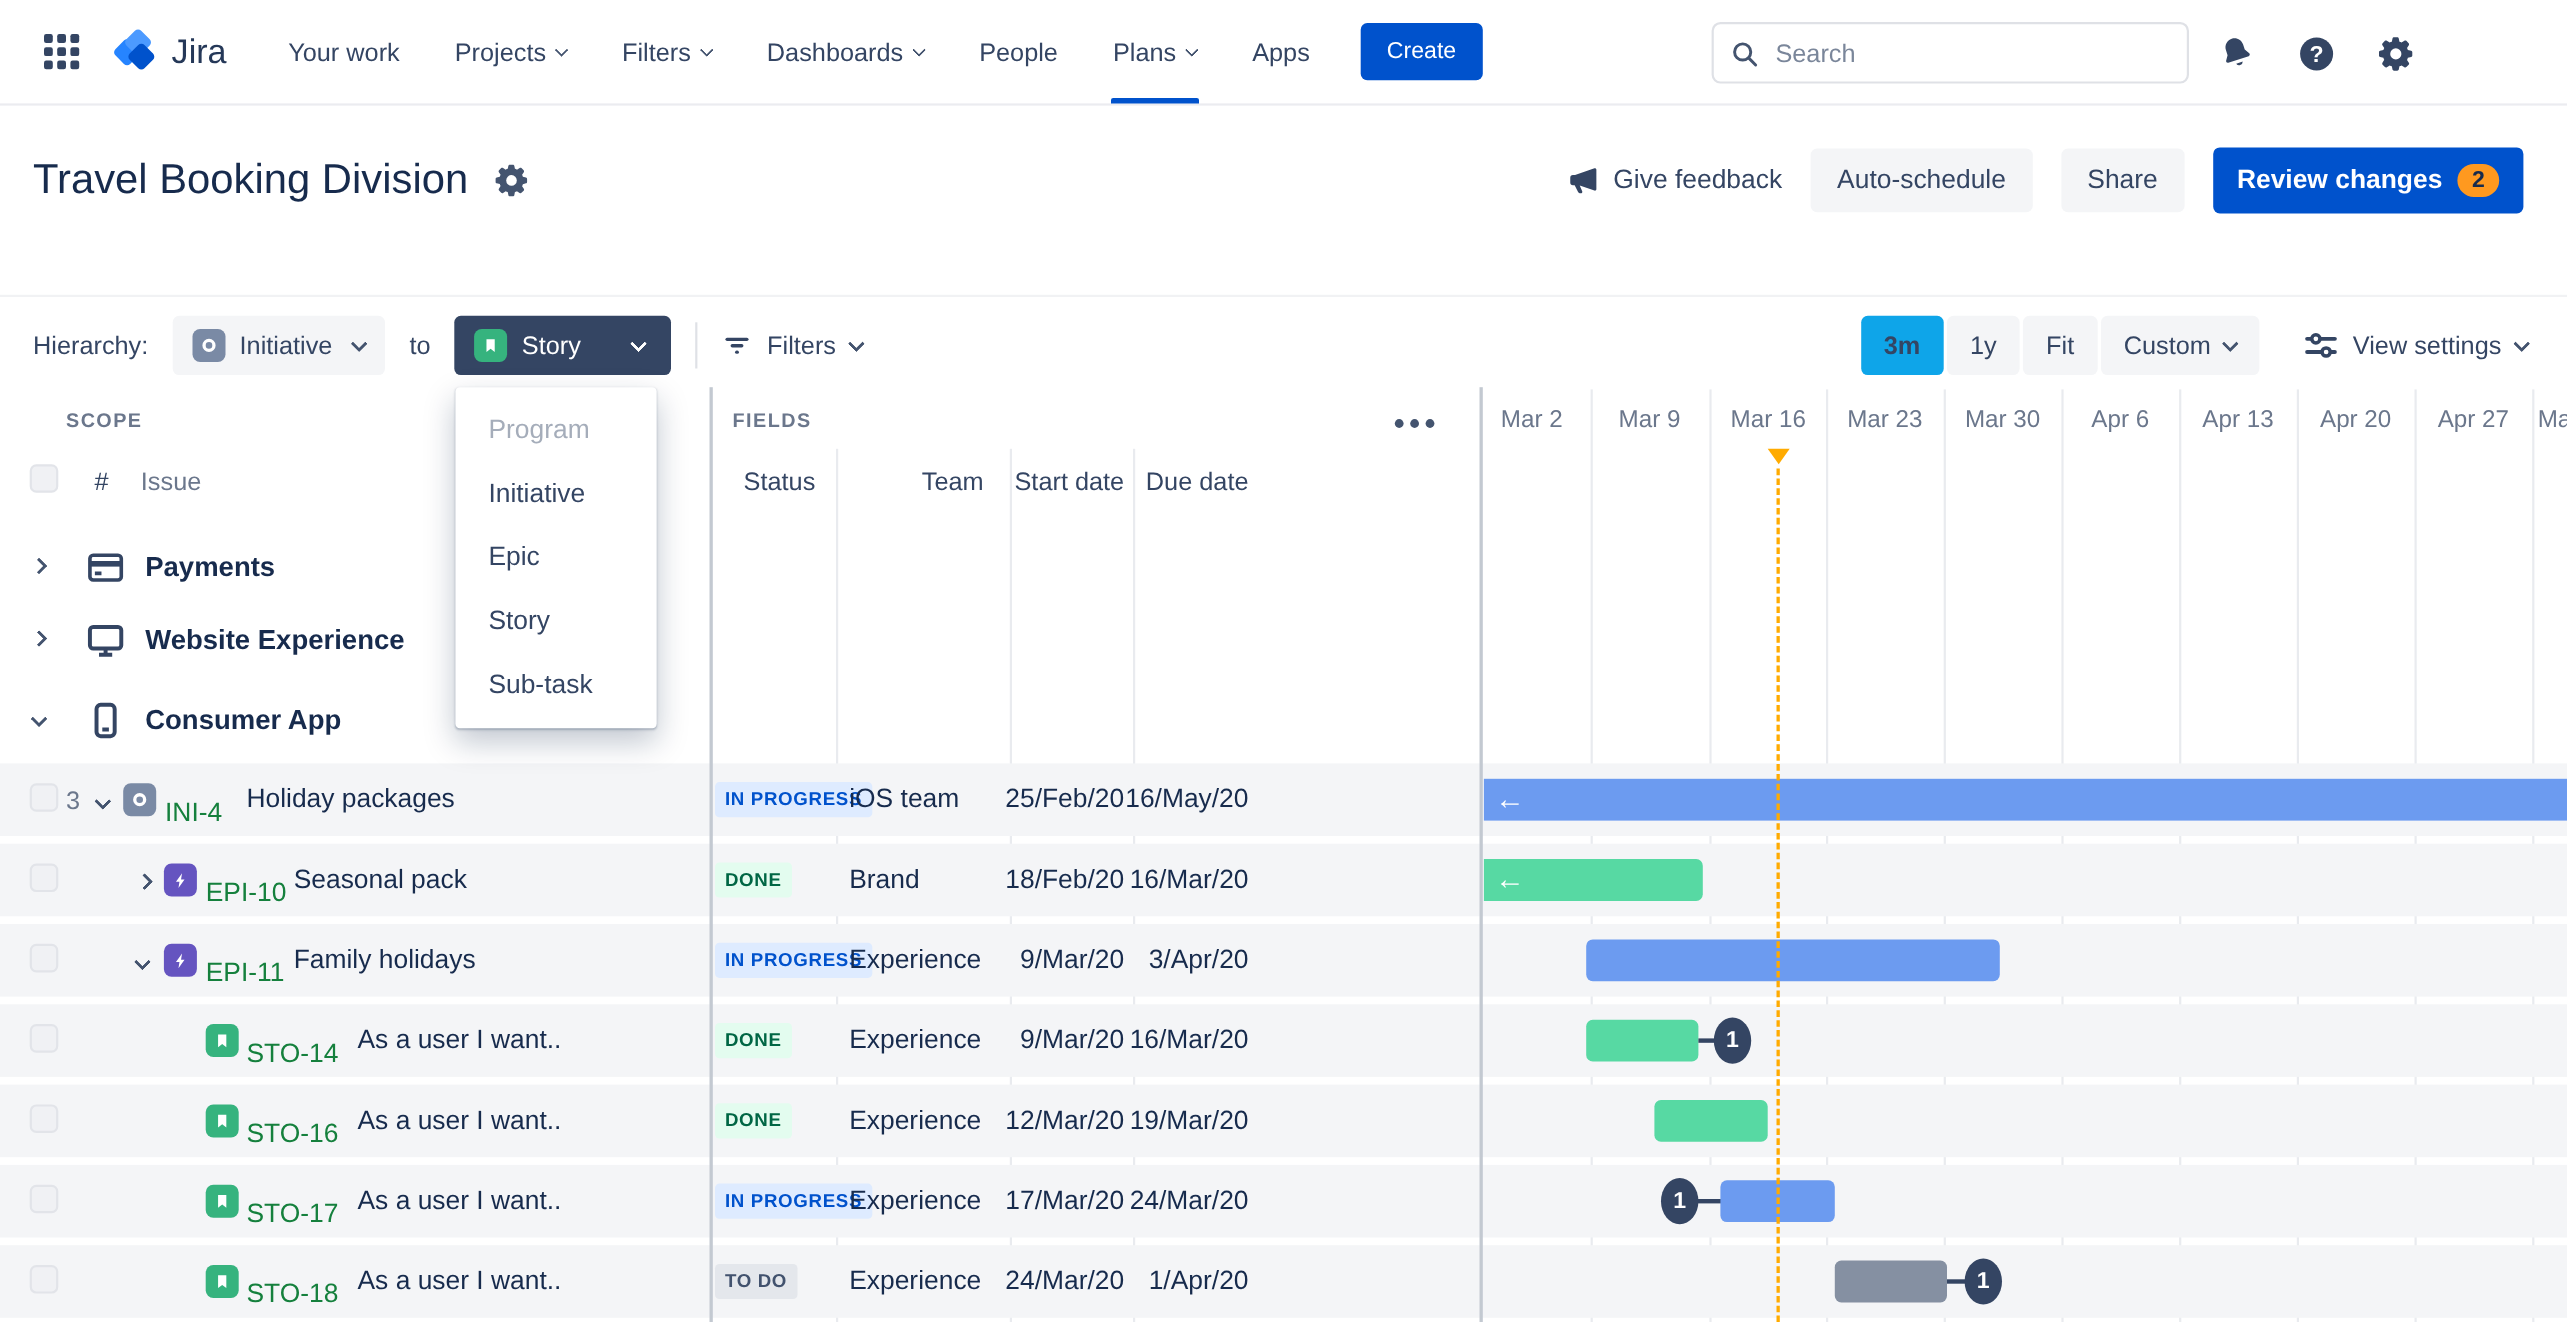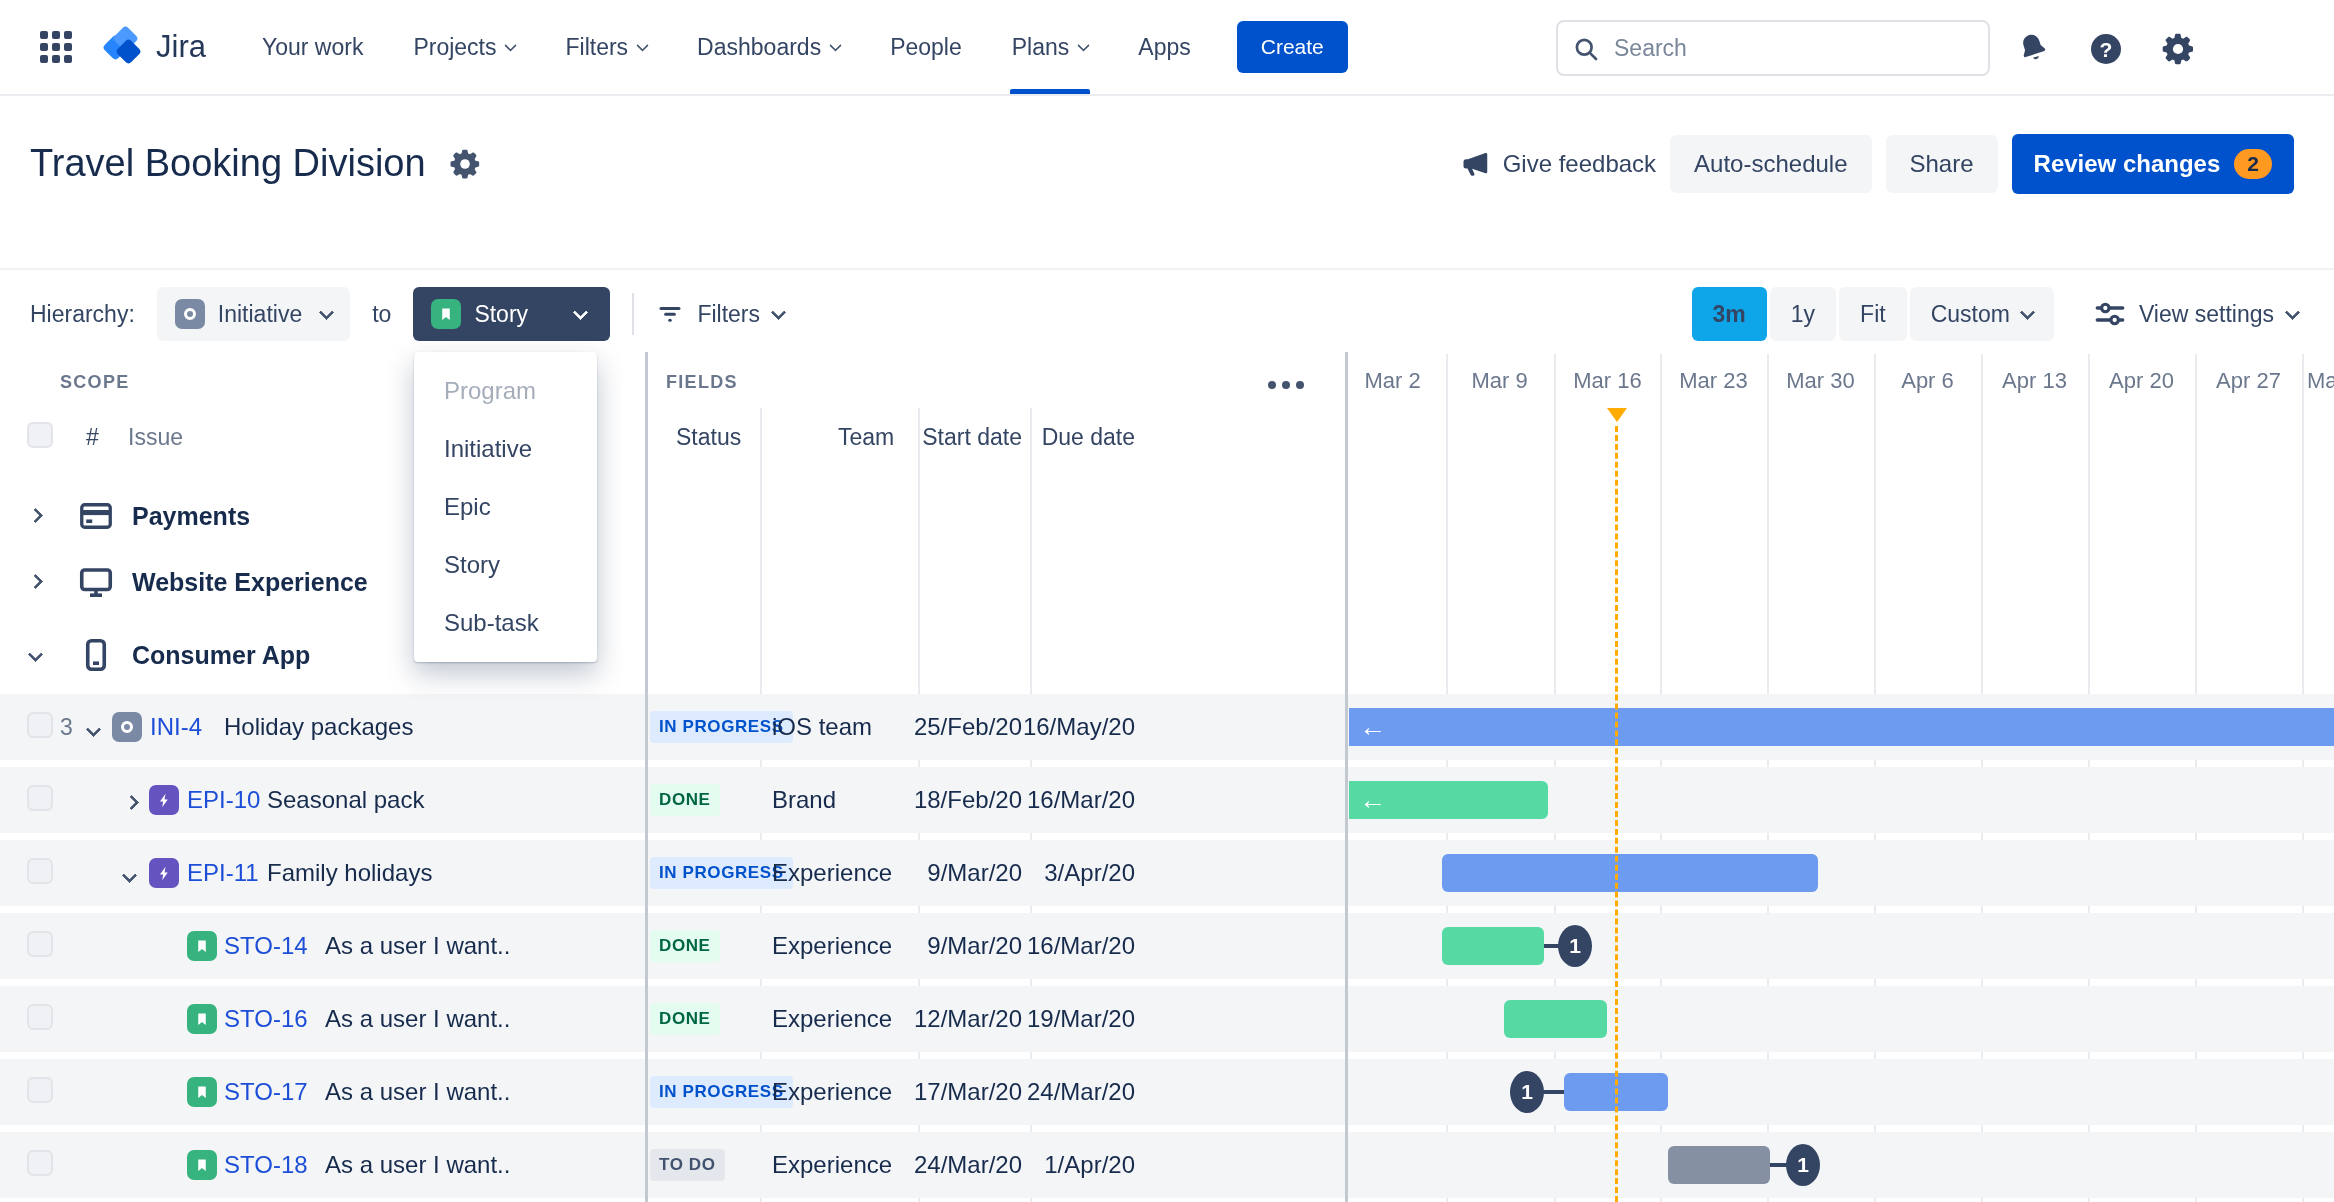--- a/index.html
+++ b/index.html
@@ -41,21 +41,21 @@
   .search-wrap svg { position:absolute; left:16px; top:15px; }
   .nav-iconbtn { position:absolute; top:31px; cursor:pointer; }
   .avatar { position:absolute; left:2232px; top:24px; width:50px; height:50px; border-radius:50%;
             background:radial-gradient(circle at 50% 38%, #e8d4c0 0 34%, #9fb9cf 35% 60%, #7e9ab5 61%);
             border:1px solid #e4e7ec; cursor:pointer; overflow:hidden; }
   .avatar::after { content:""; position:absolute; left:9px; bottom:-4px; width:32px; height:20px;
             border-radius:10px 10px 0 0; background:#e9eef3; }
   
   .page-title { position:absolute; left:30px; top:142px; font-size:38px; font-weight:500; color:#172b4d;
                 display:flex; align-items:center; gap:22px; }
-  .hdr-actions { position:absolute; top:134px; right:40px; display:flex; align-items:center; gap:14px; }
+  .hdr-actions { position:absolute; top:134px; right:40px; display:flex; align-items:center; gap:26px; }
   .ghost-btn { display:flex; align-items:center; gap:12px; font-size:24px; color:#344563;
                background:none; border:none; cursor:pointer; font-family:inherit; }
   .subtle-btn { background:#f4f5f7; border:none; border-radius:6px; padding:15px 24px;
                 font-size:24px; color:#344563; cursor:pointer; font-family:inherit; }
   .primary-btn { background:#0052cc; border:none; border-radius:6px; padding:15px 22px;
                  font-size:24px; font-weight:600; color:#fff; cursor:pointer; display:flex;
                  align-items:center; gap:14px; font-family:inherit; }
   .count-badge { background:#ff991f; color:#172b4d; font-size:21px; font-weight:700;
                  border-radius:16px; padding:3px 13px; }
   
@@ -101,21 +101,21 @@
   .group-row { position:absolute; left:0; width:645px; height:66px; display:flex; align-items:center; cursor:pointer; }
   .group-row .chevbox { width:16px; margin-left:30px; }
   .group-row svg { margin-left:32px; }
   .group-name { margin-left:18px; font-size:25px; font-weight:700; color:#172b4d; }
   
   .irow { position:absolute; left:0; width:2334px; height:66px; background:#f4f5f7; z-index:2; }
   .irow .checkbox { position:absolute; left:27px; top:18px; }
   .rownum { position:absolute; left:60px; top:0; line-height:66px; font-size:23px; color:#6b778c; }
   .rowchev { position:absolute; top:27px; cursor:pointer; }
   .rowicon { position:absolute; top:18px; }
-  .ikey { position:absolute; top:0; line-height:66px; font-size:24px; color:#1d4ed8; cursor:pointer; }
+  .ikey { position:absolute; top:12px; line-height:66px; font-size:24px; color:#15803d; cursor:pointer; }
   .isum { position:absolute; top:0; line-height:66px; font-size:24px; color:#172b4d; }
   .status-badge { position:absolute; left:650px; top:50%; transform:translateY(-50%);
                   font-size:17px; font-weight:700; letter-spacing:.6px; border-radius:4px; padding:6px 9px; }
   .st-inprogress { background:#deebff; color:#0052cc; }
   .st-done { background:#e3fcef; color:#006644; }
   .st-todo { background:#e4e7ec; color:#42526e; }
   .team-cell { position:absolute; left:772px; top:0; line-height:66px; font-size:24px; color:#172b4d; }
   .date-cell { position:absolute; top:0; line-height:66px; font-size:24px; color:#172b4d; text-align:right; }
   .date-start { left:870px; width:152px; }
   .date-due { left:985px; width:150px; }

